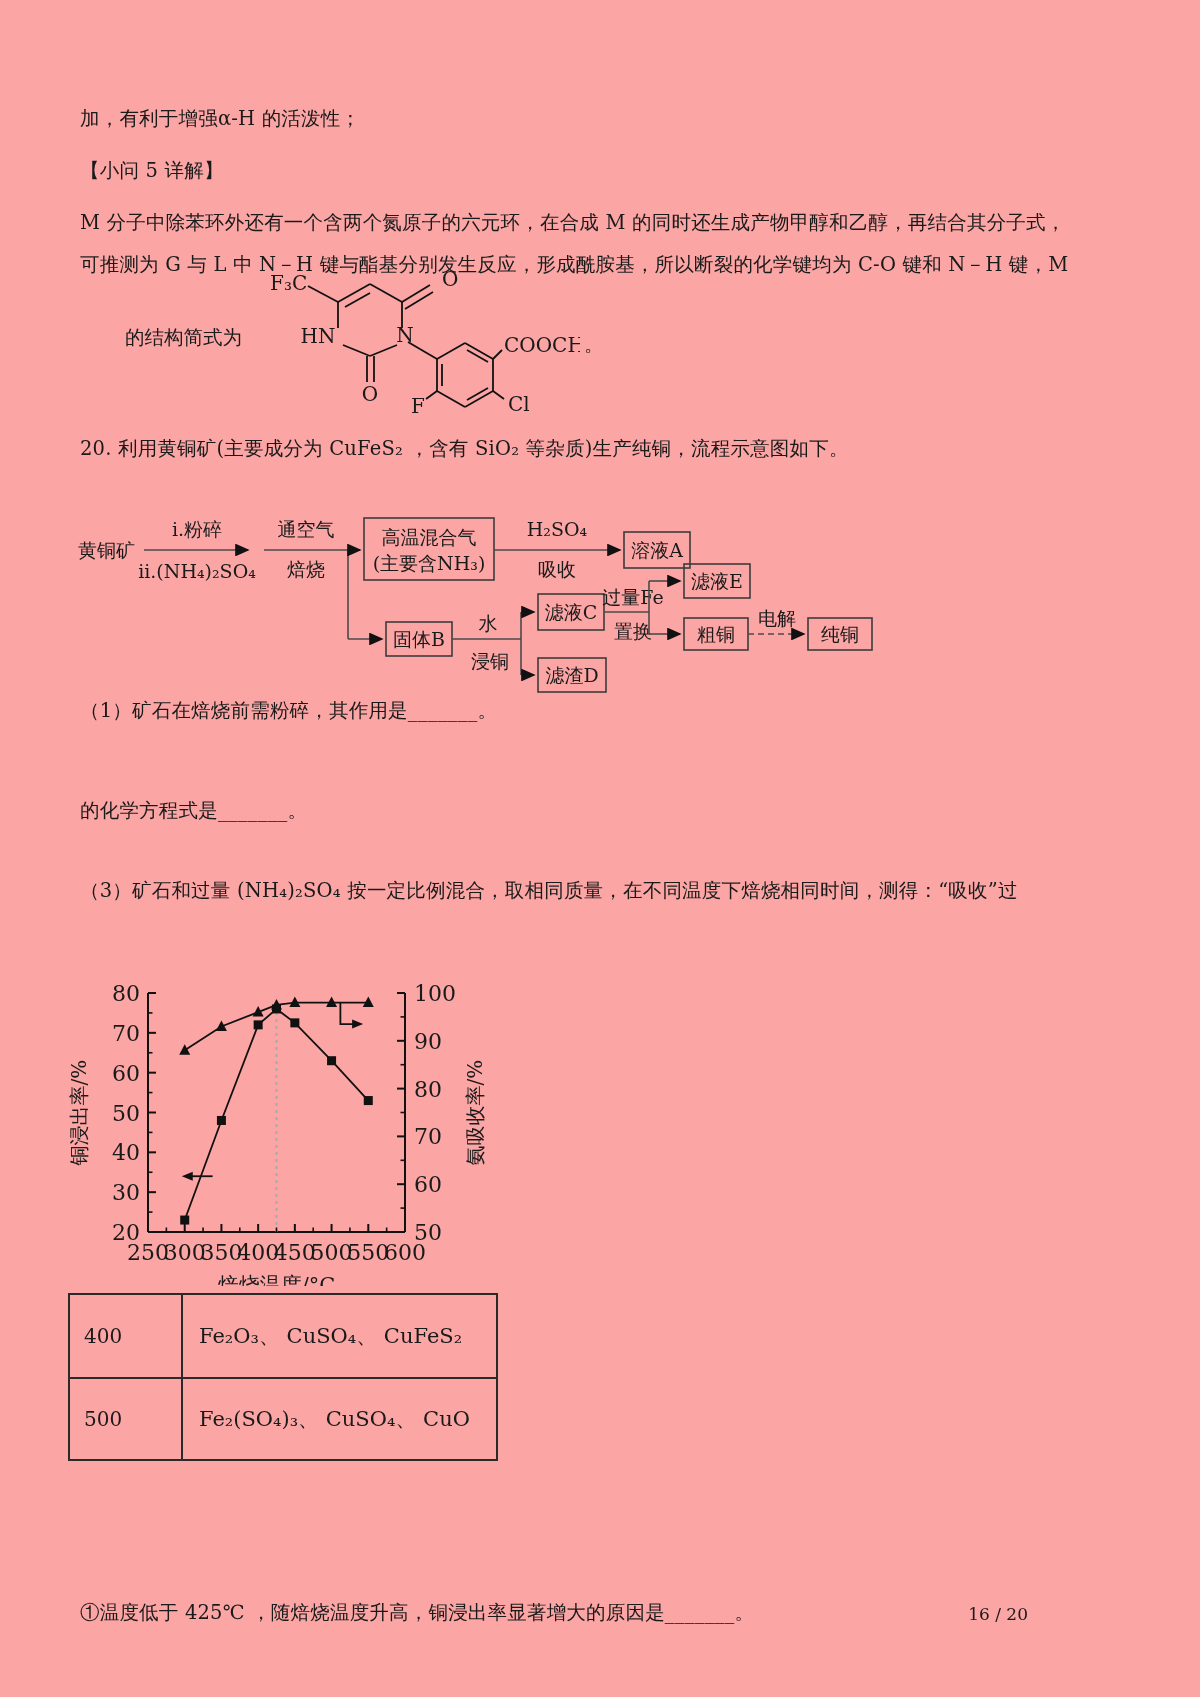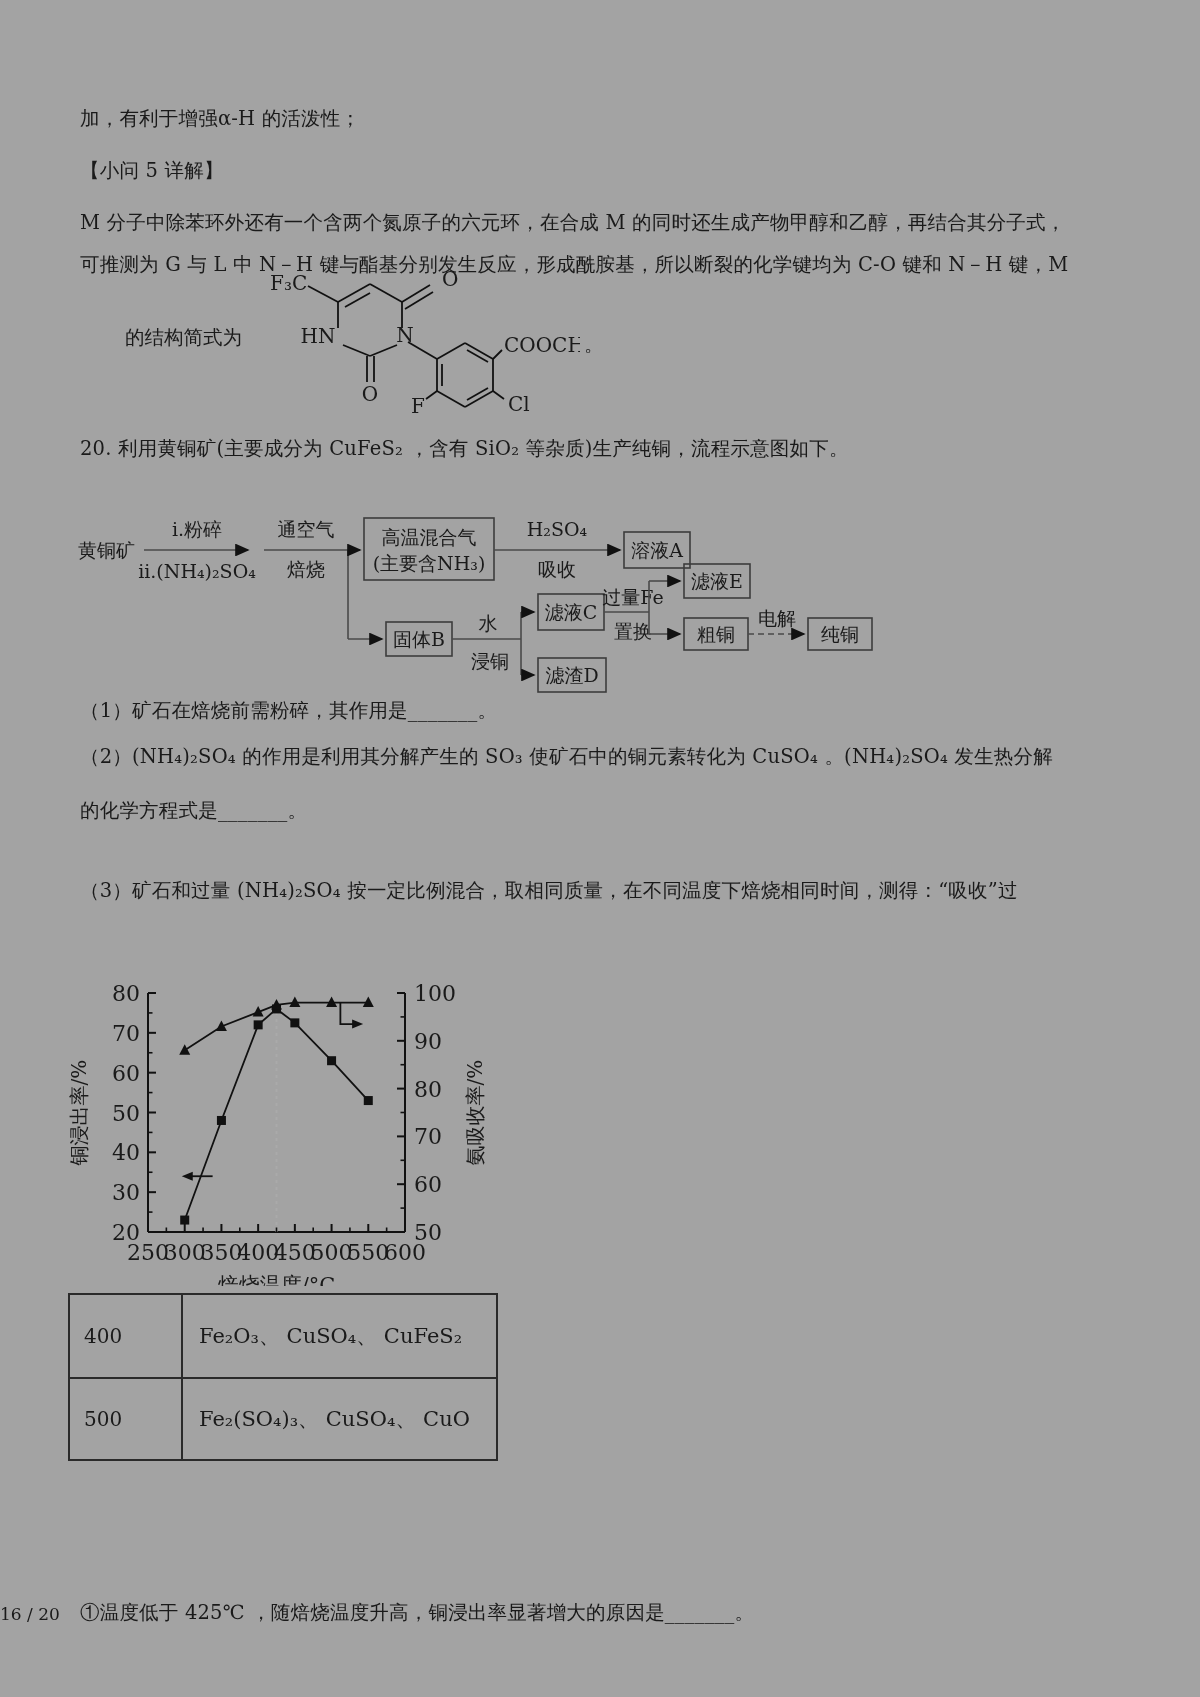--- a/index.html
+++ b/index.html
@@ -1,35 +1,35 @@
 <!DOCTYPE html>
 <html><head>
 <meta charset="utf-8">
 <style>
   html,body{margin:0;padding:0;background:#e8e8e8;}
-  #page{position:relative;width:1200px;height:1697px;background:#a3a3a3;margin:0 auto;
+  #page{position:relative;width:1200px;height:1697px;background:#fca5a5;margin:0 auto;
         font-family:"DejaVu Serif","Liberation Serif",serif;color:#1a1a1a;overflow:hidden;}
   .para{position:absolute;left:80px;width:1042px;font-size:19.5px;line-height:1.5;
         letter-spacing:0.2px;text-align:justify;white-space:nowrap;}
   .struct-row{position:absolute;left:80px;top:258px;display:flex;align-items:center;}
   .struct-label{font-size:19.5px;margin-right:8px;margin-left:45px;}
   .struct-period{font-size:19.5px;margin-left:4px;align-self:center;margin-top:14px;}
   svg text{font-family:"DejaVu Serif","Liberation Serif",serif;fill:#1a1a1a;}
   .fc-box{fill:none;stroke:#3c3c3c;stroke-width:1.6;}
   .fc-line{stroke:#4a4a4a;stroke-width:1.6;fill:none;}
   .fc-text{font-size:19px;}
   .chem-line{stroke:#111;stroke-width:1.8;fill:none;}
   table.dtable{position:absolute;left:68px;top:1293px;border-collapse:collapse;}
   table.dtable td{border:2px solid #2a2a2a;font-size:20px;vertical-align:middle;}
   td.c1{width:96px;padding-left:14px;}
   td.c2{width:296px;padding-left:16px;}
   tr.hrow td{height:108px;}
   tr.r1 td{height:80px;}
   tr.r2 td{height:78px;}
-  .footer{position:absolute;left:0;top:1604px;width:1028px;text-align:left;font-size:17px;}
+  .footer{position:absolute;left:0;top:1604px;width:1028px;text-align:right;font-size:17px;}
 </style>
 </head>
 <body>
 
 <div id="page">
 
   <p class="para" style="top:84px">加，有利于增强α-H 的活泼性；</p>
   <p class="para" style="top:136px">【小问 5 详解】</p>
   <p class="para" style="top:188px">M 分子中除苯环外还有一个含两个氮原子的六元环，在合成 M 的同时还生成产物甲醇和乙醇，再结合其分子式，</p>
   <p class="para" style="top:230px">可推测为 G 与 L 中 N－H 键与酯基分别发生反应，形成酰胺基，所以断裂的化学键均为 C-O 键和 N－H 键，M</p>
@@ -131,21 +131,20 @@
     <text class="fc-text" x="641" y="116" text-anchor="middle">滤液E</text>
     <rect class="fc-box" x="608" y="146" width="64" height="32"></rect>
     <text class="fc-text" x="640" y="169" text-anchor="middle">粗铜</text>
     <line class="fc-line" x1="672" y1="162" x2="728" y2="162" stroke-dasharray="6,4" marker-end="url(#ah)"></line>
     <text class="fc-text" x="701" y="153" text-anchor="middle">电解</text>
     <rect class="fc-box" x="732" y="146" width="64" height="32"></rect>
     <text class="fc-text" x="764" y="169" text-anchor="middle">纯铜</text>
   </svg>
 
   <p class="para" style="top:676px">（1）矿石在焙烧前需粉碎，其作用是_______。</p>
-  <p class="para" style="top:722px">（2）(NH₄)₂SO₄ 的作用是利用其分解产生的 SO₃ 使矿石中的铜元素转化为 CuSO₄ 。(NH₄)₂SO₄ 发生热分解</p>
   <p class="para" style="top:776px">的化学方程式是_______。</p>
   <p class="para" style="top:856px">（3）矿石和过量 (NH₄)₂SO₄ 按一定比例混合，取相同质量，在不同温度下焙烧相同时间，测得：“吸收”过</p>
 
   <svg id="chart" width="460" height="368" viewBox="0 0 460 368" style="position:absolute;left:64px;top:918px">
       <line x1="84" y1="75" x2="84" y2="314" stroke="#111" stroke-width="2"></line>
       <line x1="84" y1="314" x2="341" y2="314" stroke="#111" stroke-width="2"></line>
       <line x1="341" y1="75" x2="341" y2="314" stroke="#111" stroke-width="2"></line>
       <line x1="212.5" y1="314" x2="212.5" y2="86.95000000000002" stroke="#aaa" stroke-width="2" stroke-dasharray="3,4"></line>
       <line x1="84" y1="314" x2="92" y2="314" stroke="#111" stroke-width="2"></line>
       <text x="76" y="322" font-size="22" text-anchor="end">20</text>

